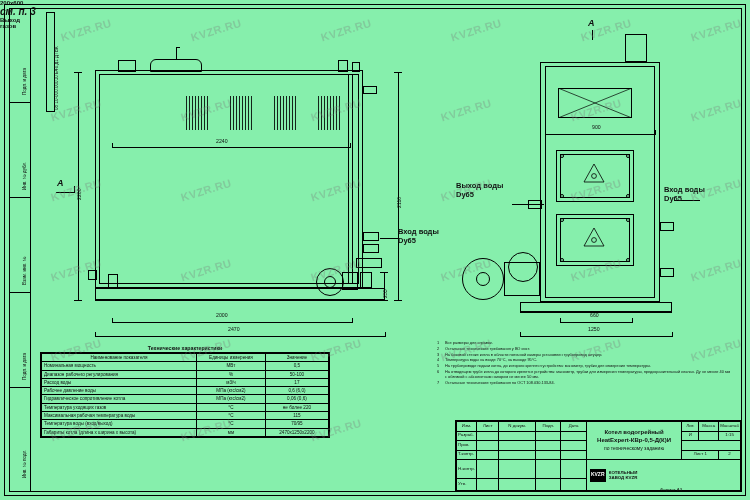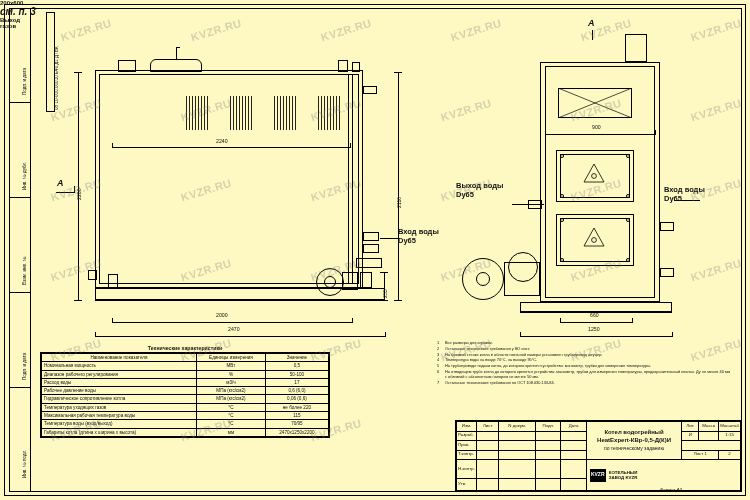--- a/index.html
+++ b/index.html
@@ -1,17 +1,17 @@
 <!DOCTYPE html>
 <html><head>
 <meta charset="utf-8">
 <style>
   html,body{margin:0;padding:0;background:#ffffff;}
   body{width:750px;height:500px;overflow:hidden;font-family:"Liberation Sans",sans-serif;color:#111;}
-  #sheet{position:relative;width:750px;height:500px;background:#fef9c3;}
+  #sheet{position:relative;width:750px;height:500px;background:#86efac;}
 
   .bd{position:absolute;border:1px solid #000;box-sizing:border-box;}
   .ln{position:absolute;background:#000;}
   .hl{height:1px;}
   .vl{width:1px;}
   .t{position:absolute;font-size:5px;line-height:1.1;white-space:nowrap;}
   .t6{font-size:6px;}
   .t10{font-size:10px;}
   .b{font-weight:bold;}
   .ctr{text-align:center;}

